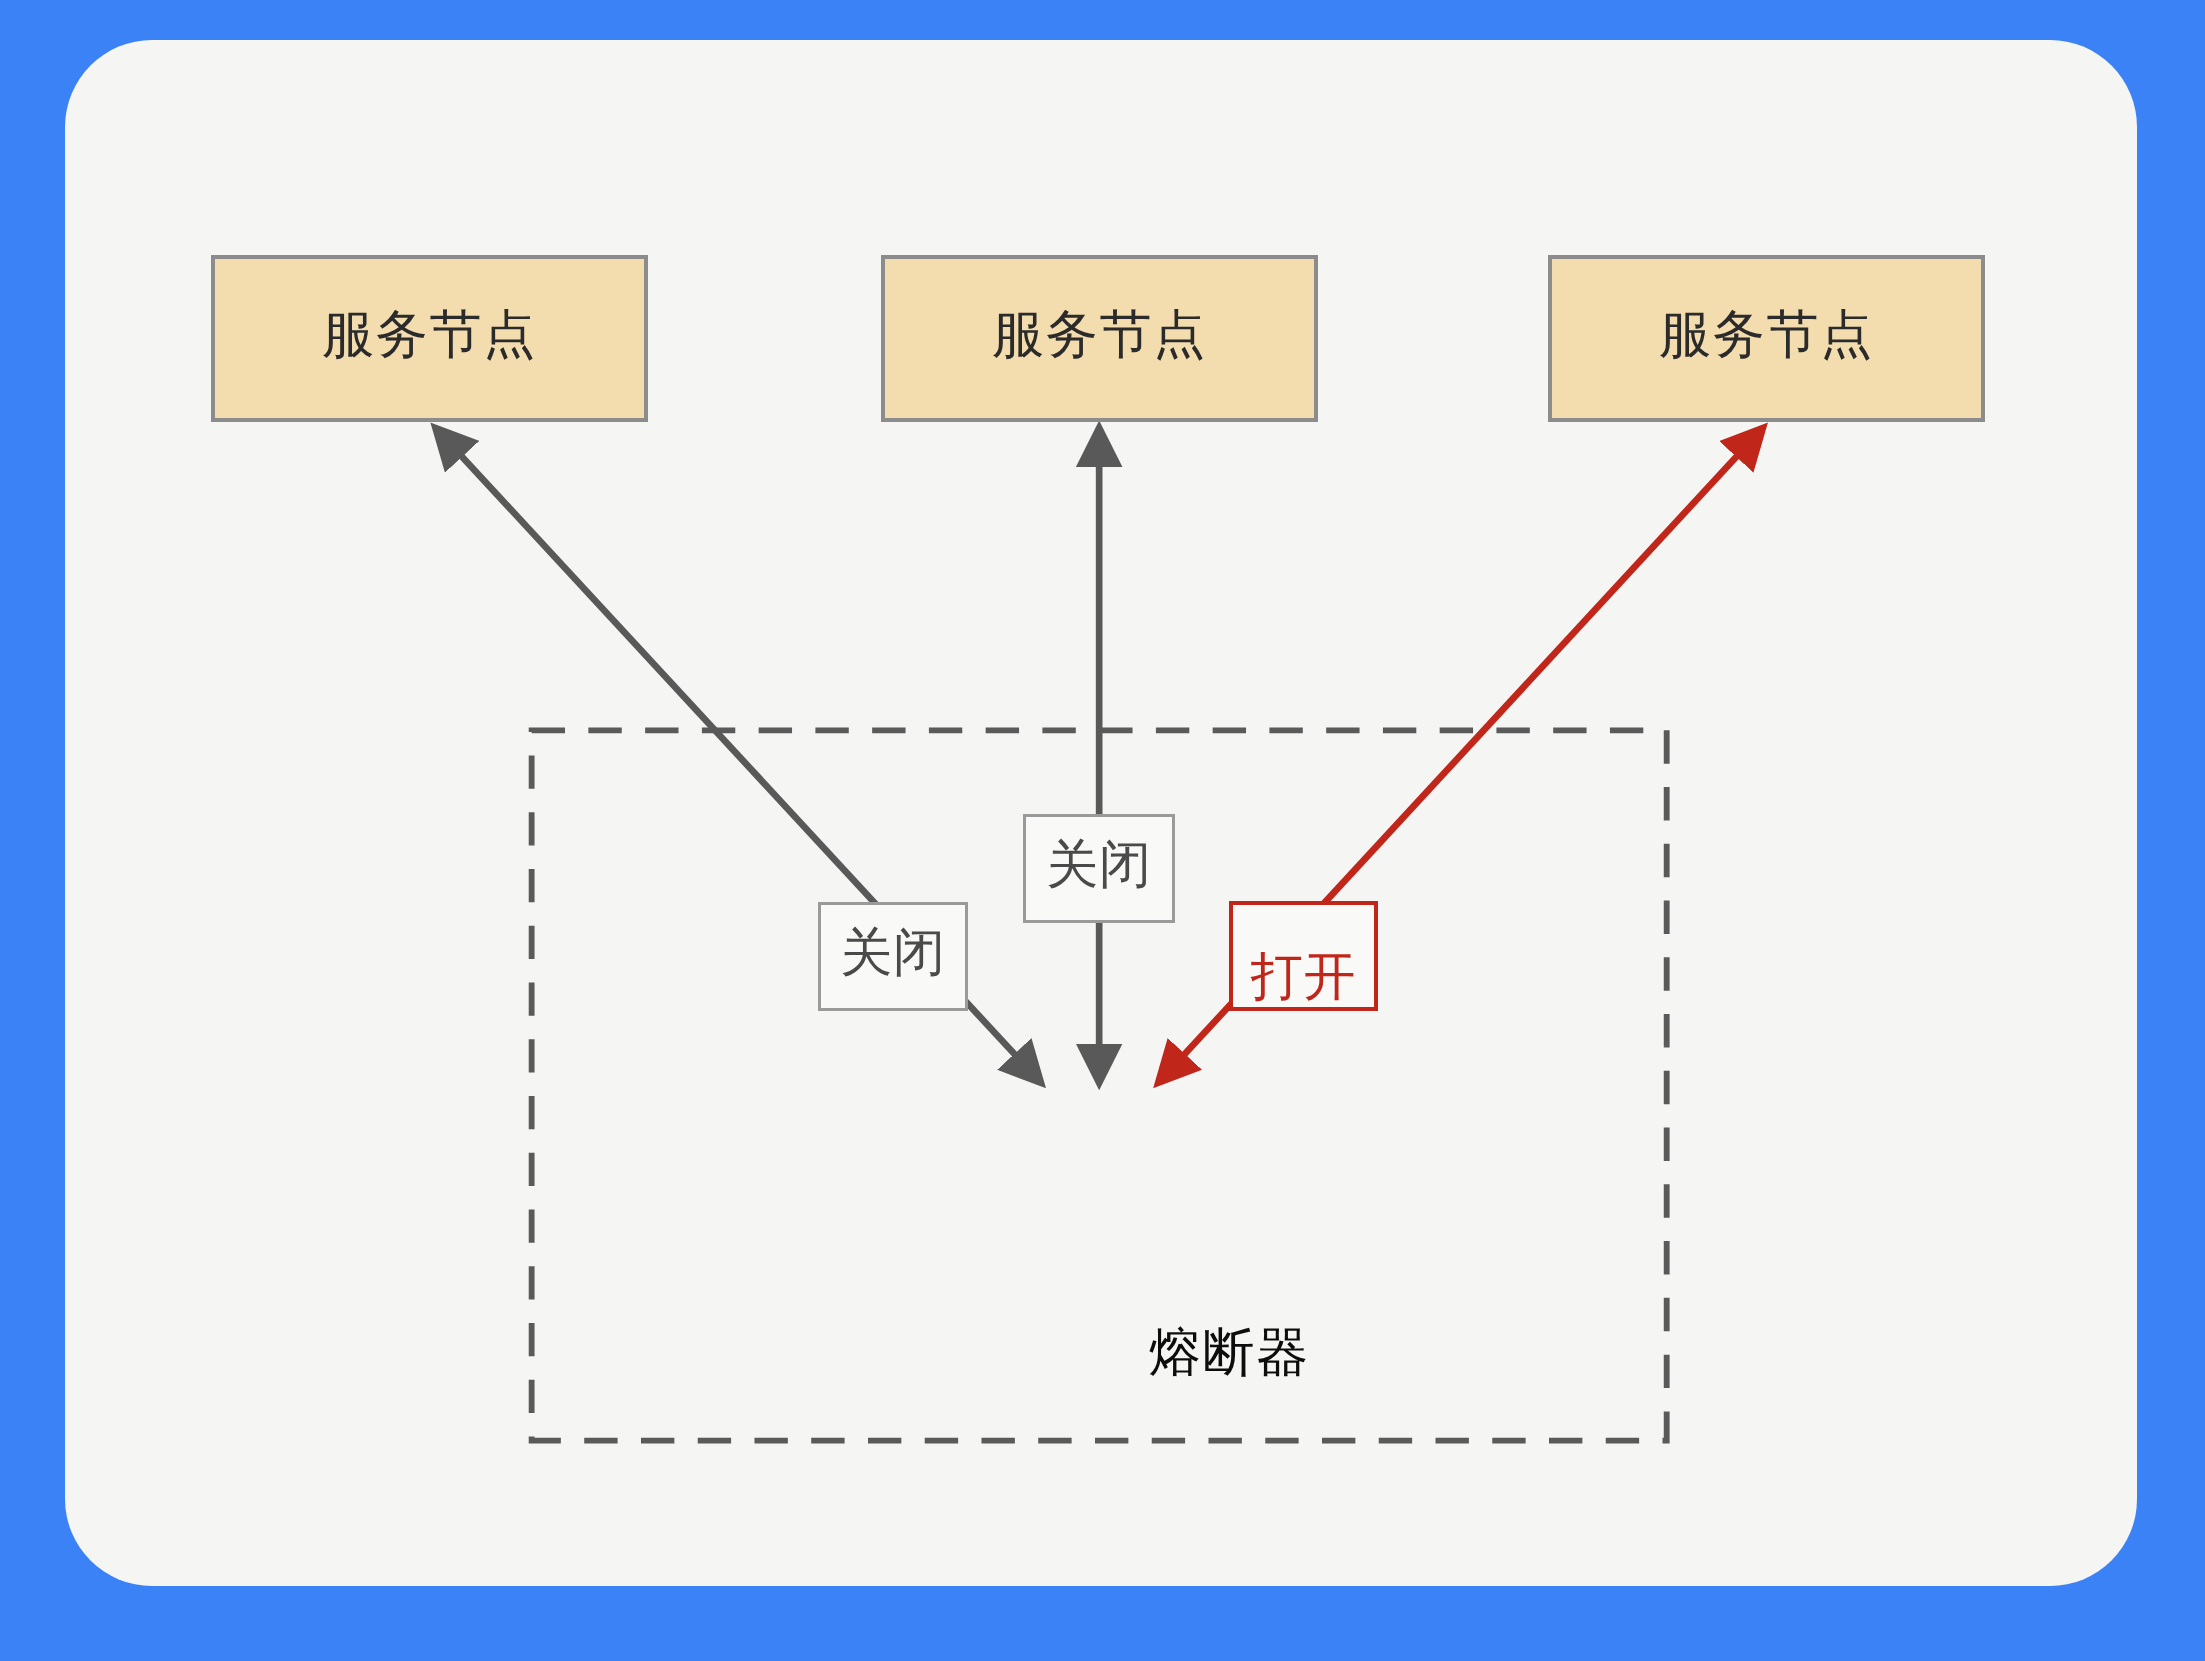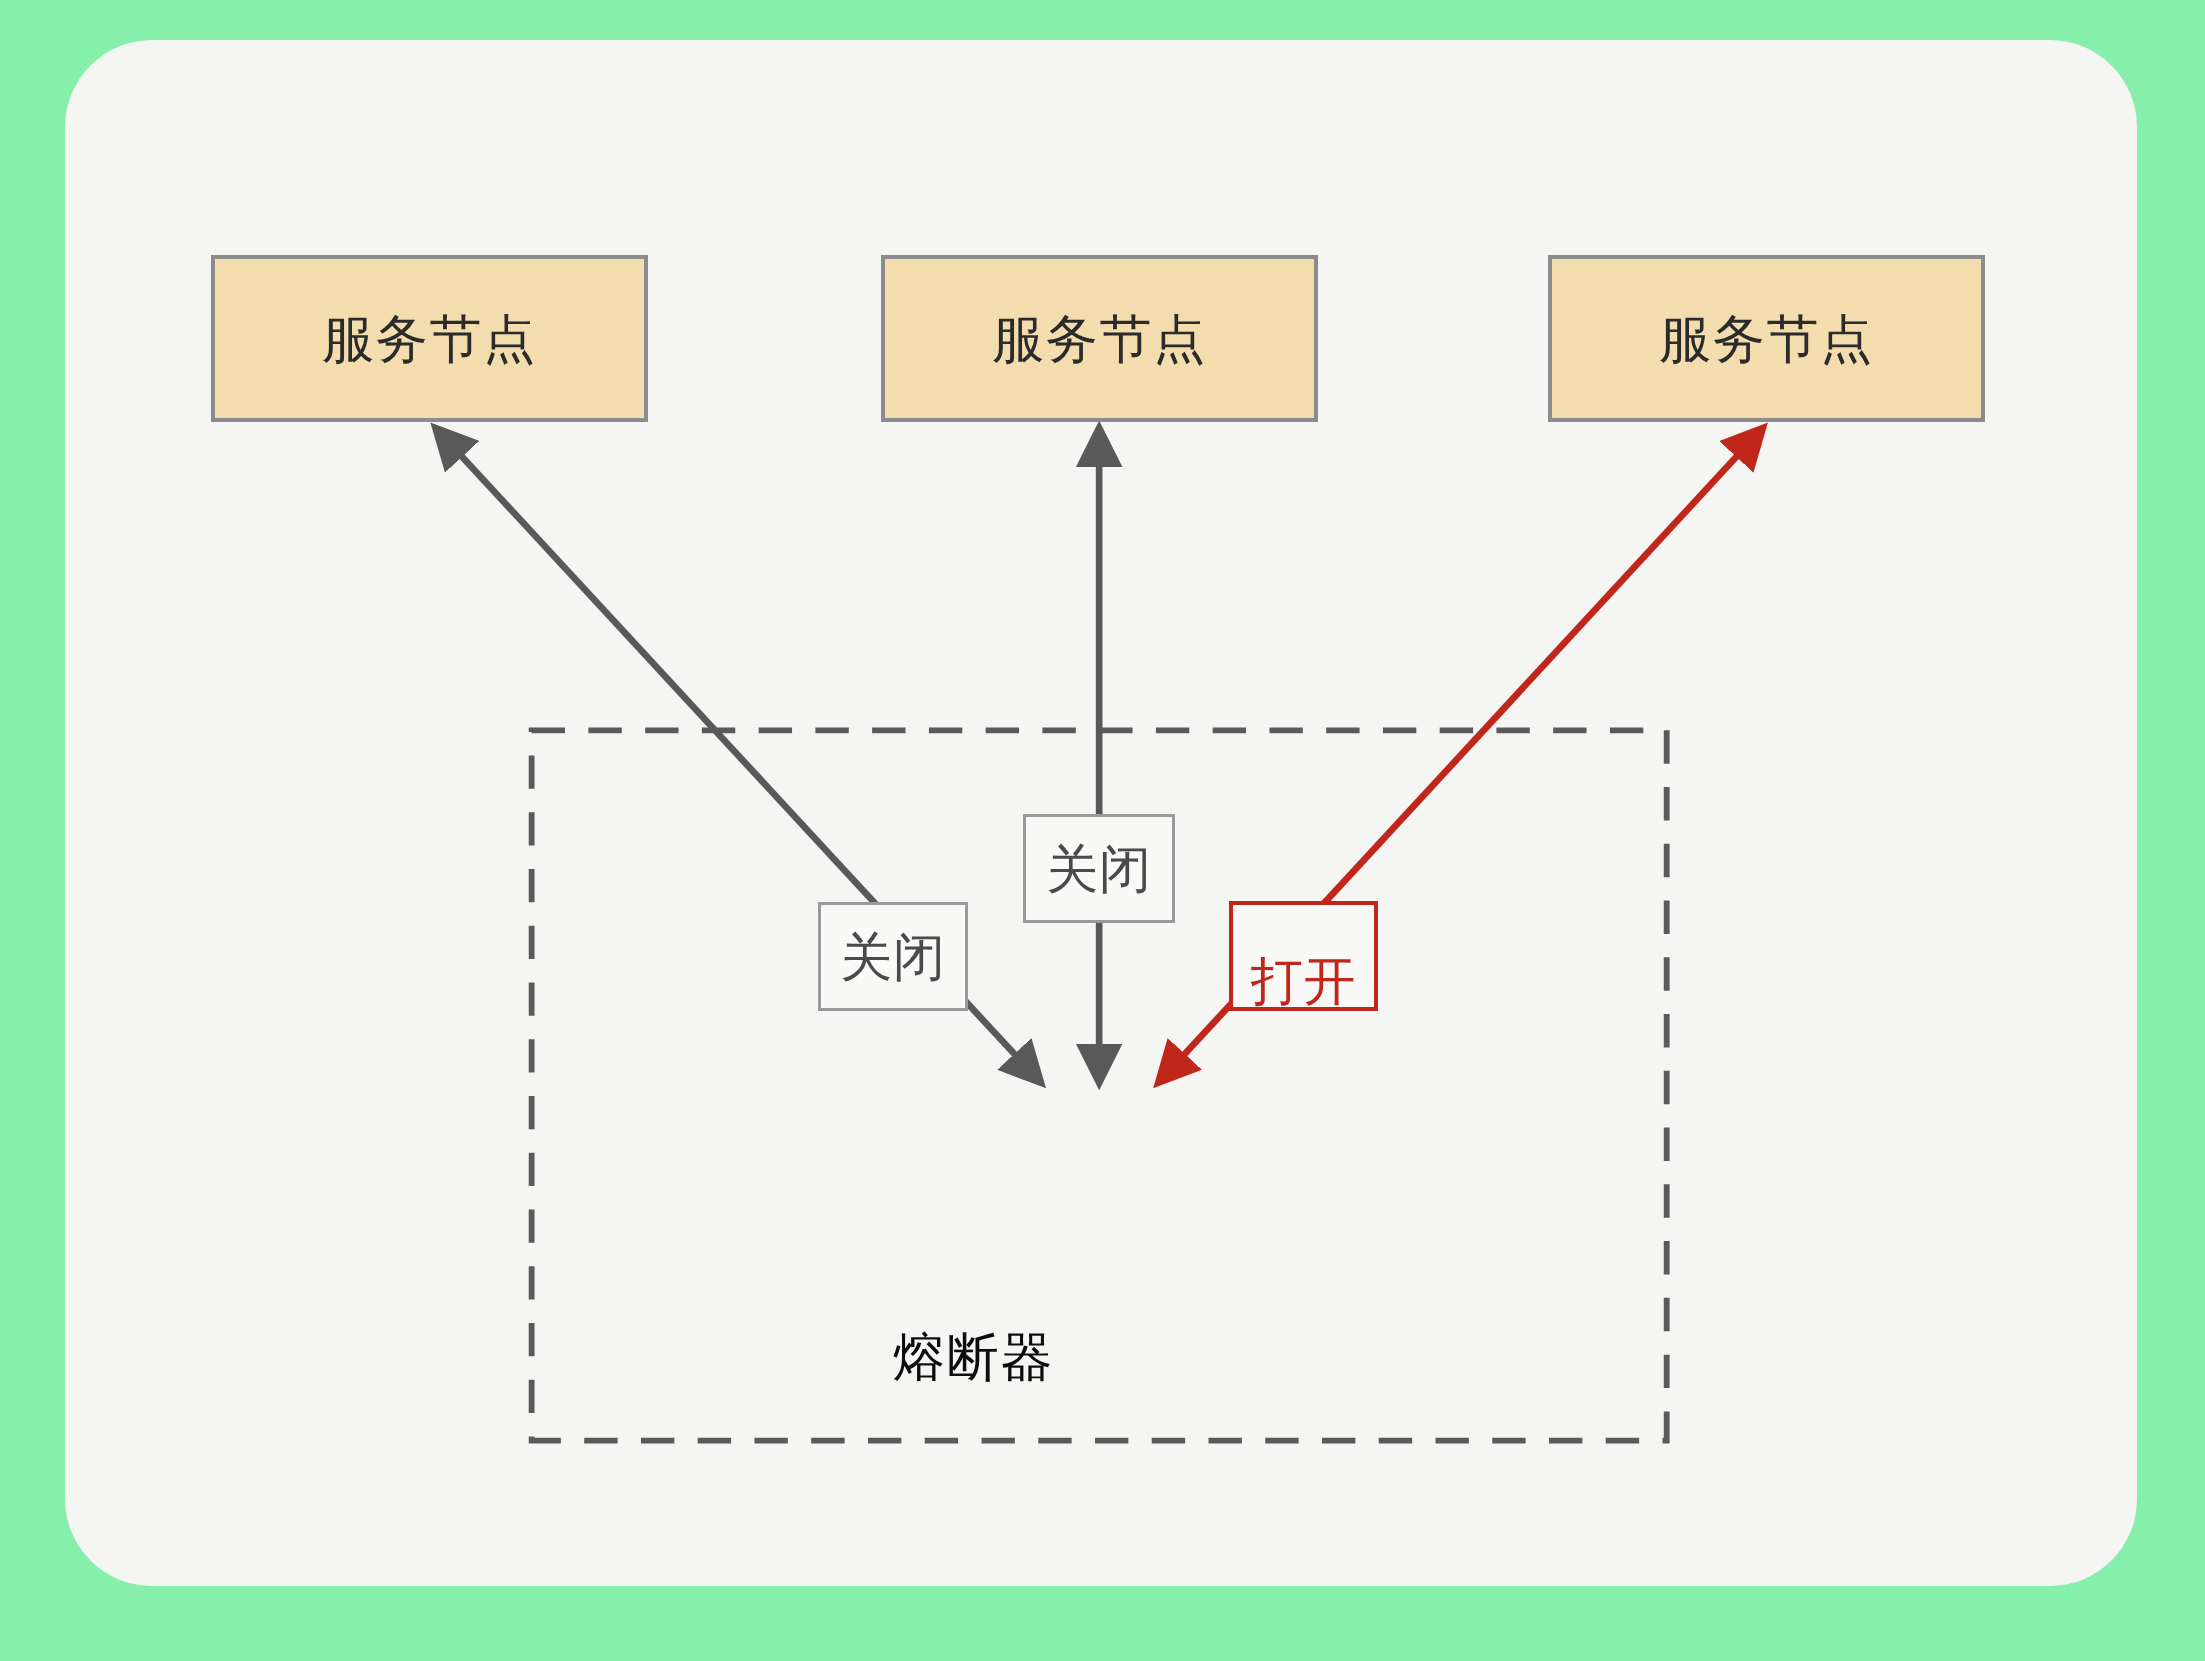--- a/index.html
+++ b/index.html
@@ -7,21 +7,22 @@
     width: 2205px;
     height: 1661px;
     background: #ffffff;
     font-family: "DejaVu Sans", "Liberation Sans", sans-serif;
     overflow: hidden;
   }
   #canvas {
     position: relative;
     width: 2205px;
     height: 1661px;
-    background: #86efac;
+    background: #3b82f6;
+    font-family: Liberation Mono, monospace;
   }
   .panel {
     position: absolute;
     left: 65px;
     top: 40px;
     width: 2072px;
     height: 1546px;
     background: #f5f5f3;
     border-radius: 87px;
   }
@@ -81,21 +82,21 @@
     color: #c0261a;
   }
   #label-closed-left  { left: 818px;  top: 902px; width: 150px; height: 109px; }
   #label-closed-mid   { left: 1023px; top: 814px;  width: 152px; height: 109px; }
   #label-open-right   { left: 1229px; top: 901px; width: 149px; height: 110px; align-items: flex-end; }
   #breaker-title {
     position: absolute;
     left: 893px;
     top: 1331px;
     width: 417px;
-    text-align: left;
+    text-align: right;
     font-size: 52px;
     color: #0d0d0d;
     letter-spacing: 1.7px;
     line-height: 1;
   }
 </style>
 </head>
 <body>
 
 <div id="canvas">

